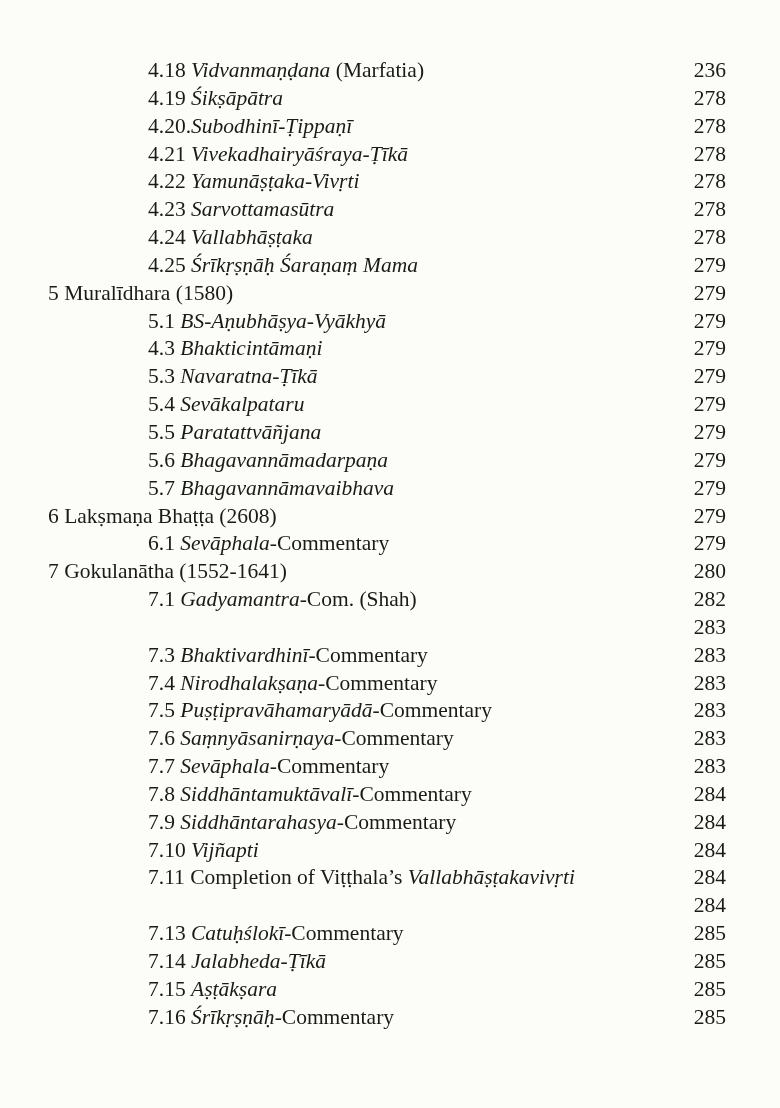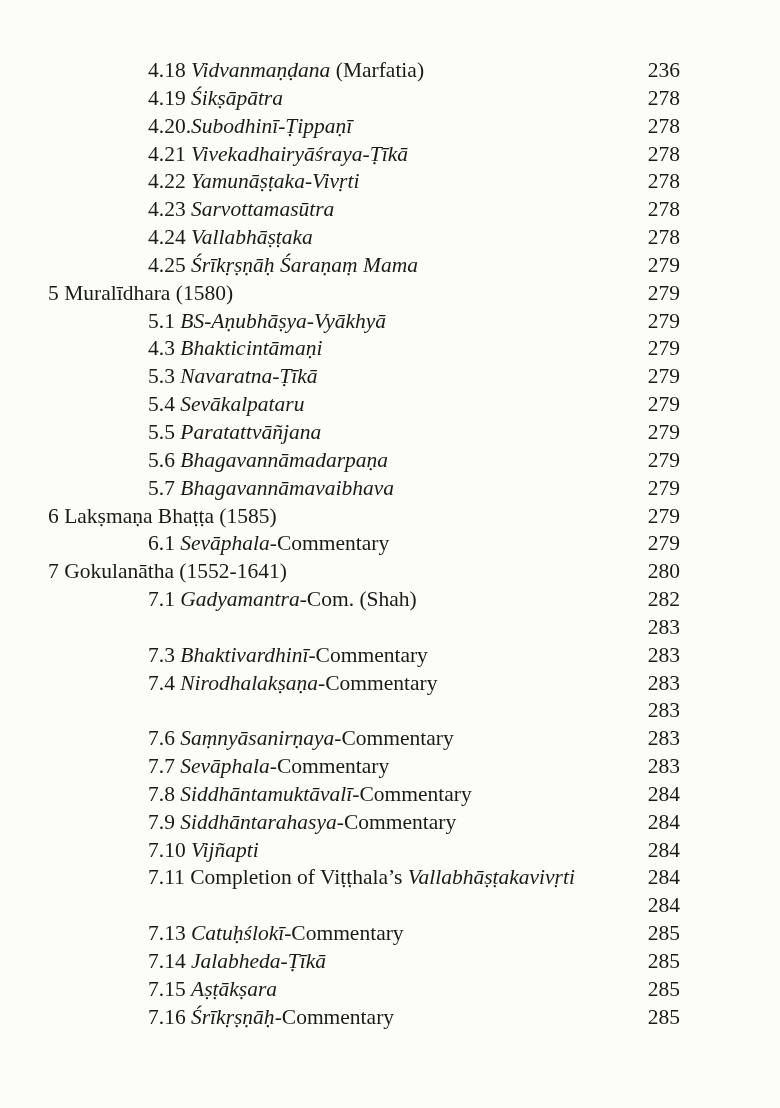--- a/index.html
+++ b/index.html
@@ -37,21 +37,21 @@
   .row .label {
     flex: 1 1 auto;
     overflow: hidden;
   }
   .row.level-1 .label { padding-left: 48px; }
   .row.level-2 .label { padding-left: 148px; }
   .row .pg {
     flex: 0 0 auto;
     margin-left: auto;
     text-align: right;
-    padding-right: 100px;
+    padding-right: 54px;
     font-size: 21.5px;
   }
   .it { font-style: italic; }
   .rm { font-style: normal; }
 </style>
 </head>
 <body>
 
 <main class="page">
   <section class="toc">
@@ -113,21 +113,21 @@
       </div>
       <div class="row level-2">
         <span class="label"><span class="rm">5.6 </span><span class="it">Bhagavannāmadarpaṇa</span></span>
         <span class="pg">279</span>
       </div>
       <div class="row level-2">
         <span class="label"><span class="rm">5.7 </span><span class="it">Bhagavannāmavaibhava</span></span>
         <span class="pg">279</span>
       </div>
       <div class="row level-1">
-        <span class="label"><span class="rm">6 Lakṣmaṇa Bhaṭṭa (1585)</span></span>
+        <span class="label"><span class="rm">6 Lakṣmaṇa Bhaṭṭa (2608)</span></span>
         <span class="pg">279</span>
       </div>
       <div class="row level-2">
         <span class="label"><span class="rm">6.1 </span><span class="it">Sevāphala</span><span class="rm">-Commentary</span></span>
         <span class="pg">279</span>
       </div>
       <div class="row level-1">
         <span class="label"><span class="rm">7 Gokulanātha (1552-1641)</span></span>
         <span class="pg">280</span>
       </div>
@@ -140,20 +140,21 @@
       </div>
       <div class="row level-2">
         <span class="label"><span class="rm">7.3 </span><span class="it">Bhaktivardhinī</span><span class="rm">-Commentary</span></span>
         <span class="pg">283</span>
       </div>
       <div class="row level-2">
         <span class="label"><span class="rm">7.4 </span><span class="it">Nirodhalakṣaṇa</span><span class="rm">-Commentary</span></span>
         <span class="pg">283</span>
       </div>
       <div class="row level-2">
+        <span class="label"><span class="rm">7.5 </span><span class="it">Puṣṭipravāhamaryādā</span><span class="rm">-Commentary</span></span>
         <span class="pg">283</span>
       </div>
       <div class="row level-2">
         <span class="label"><span class="rm">7.6 </span><span class="it">Saṃnyāsanirṇaya</span><span class="rm">-Commentary</span></span>
         <span class="pg">283</span>
       </div>
       <div class="row level-2">
         <span class="label"><span class="rm">7.7 </span><span class="it">Sevāphala</span><span class="rm">-Commentary</span></span>
         <span class="pg">283</span>
       </div>

